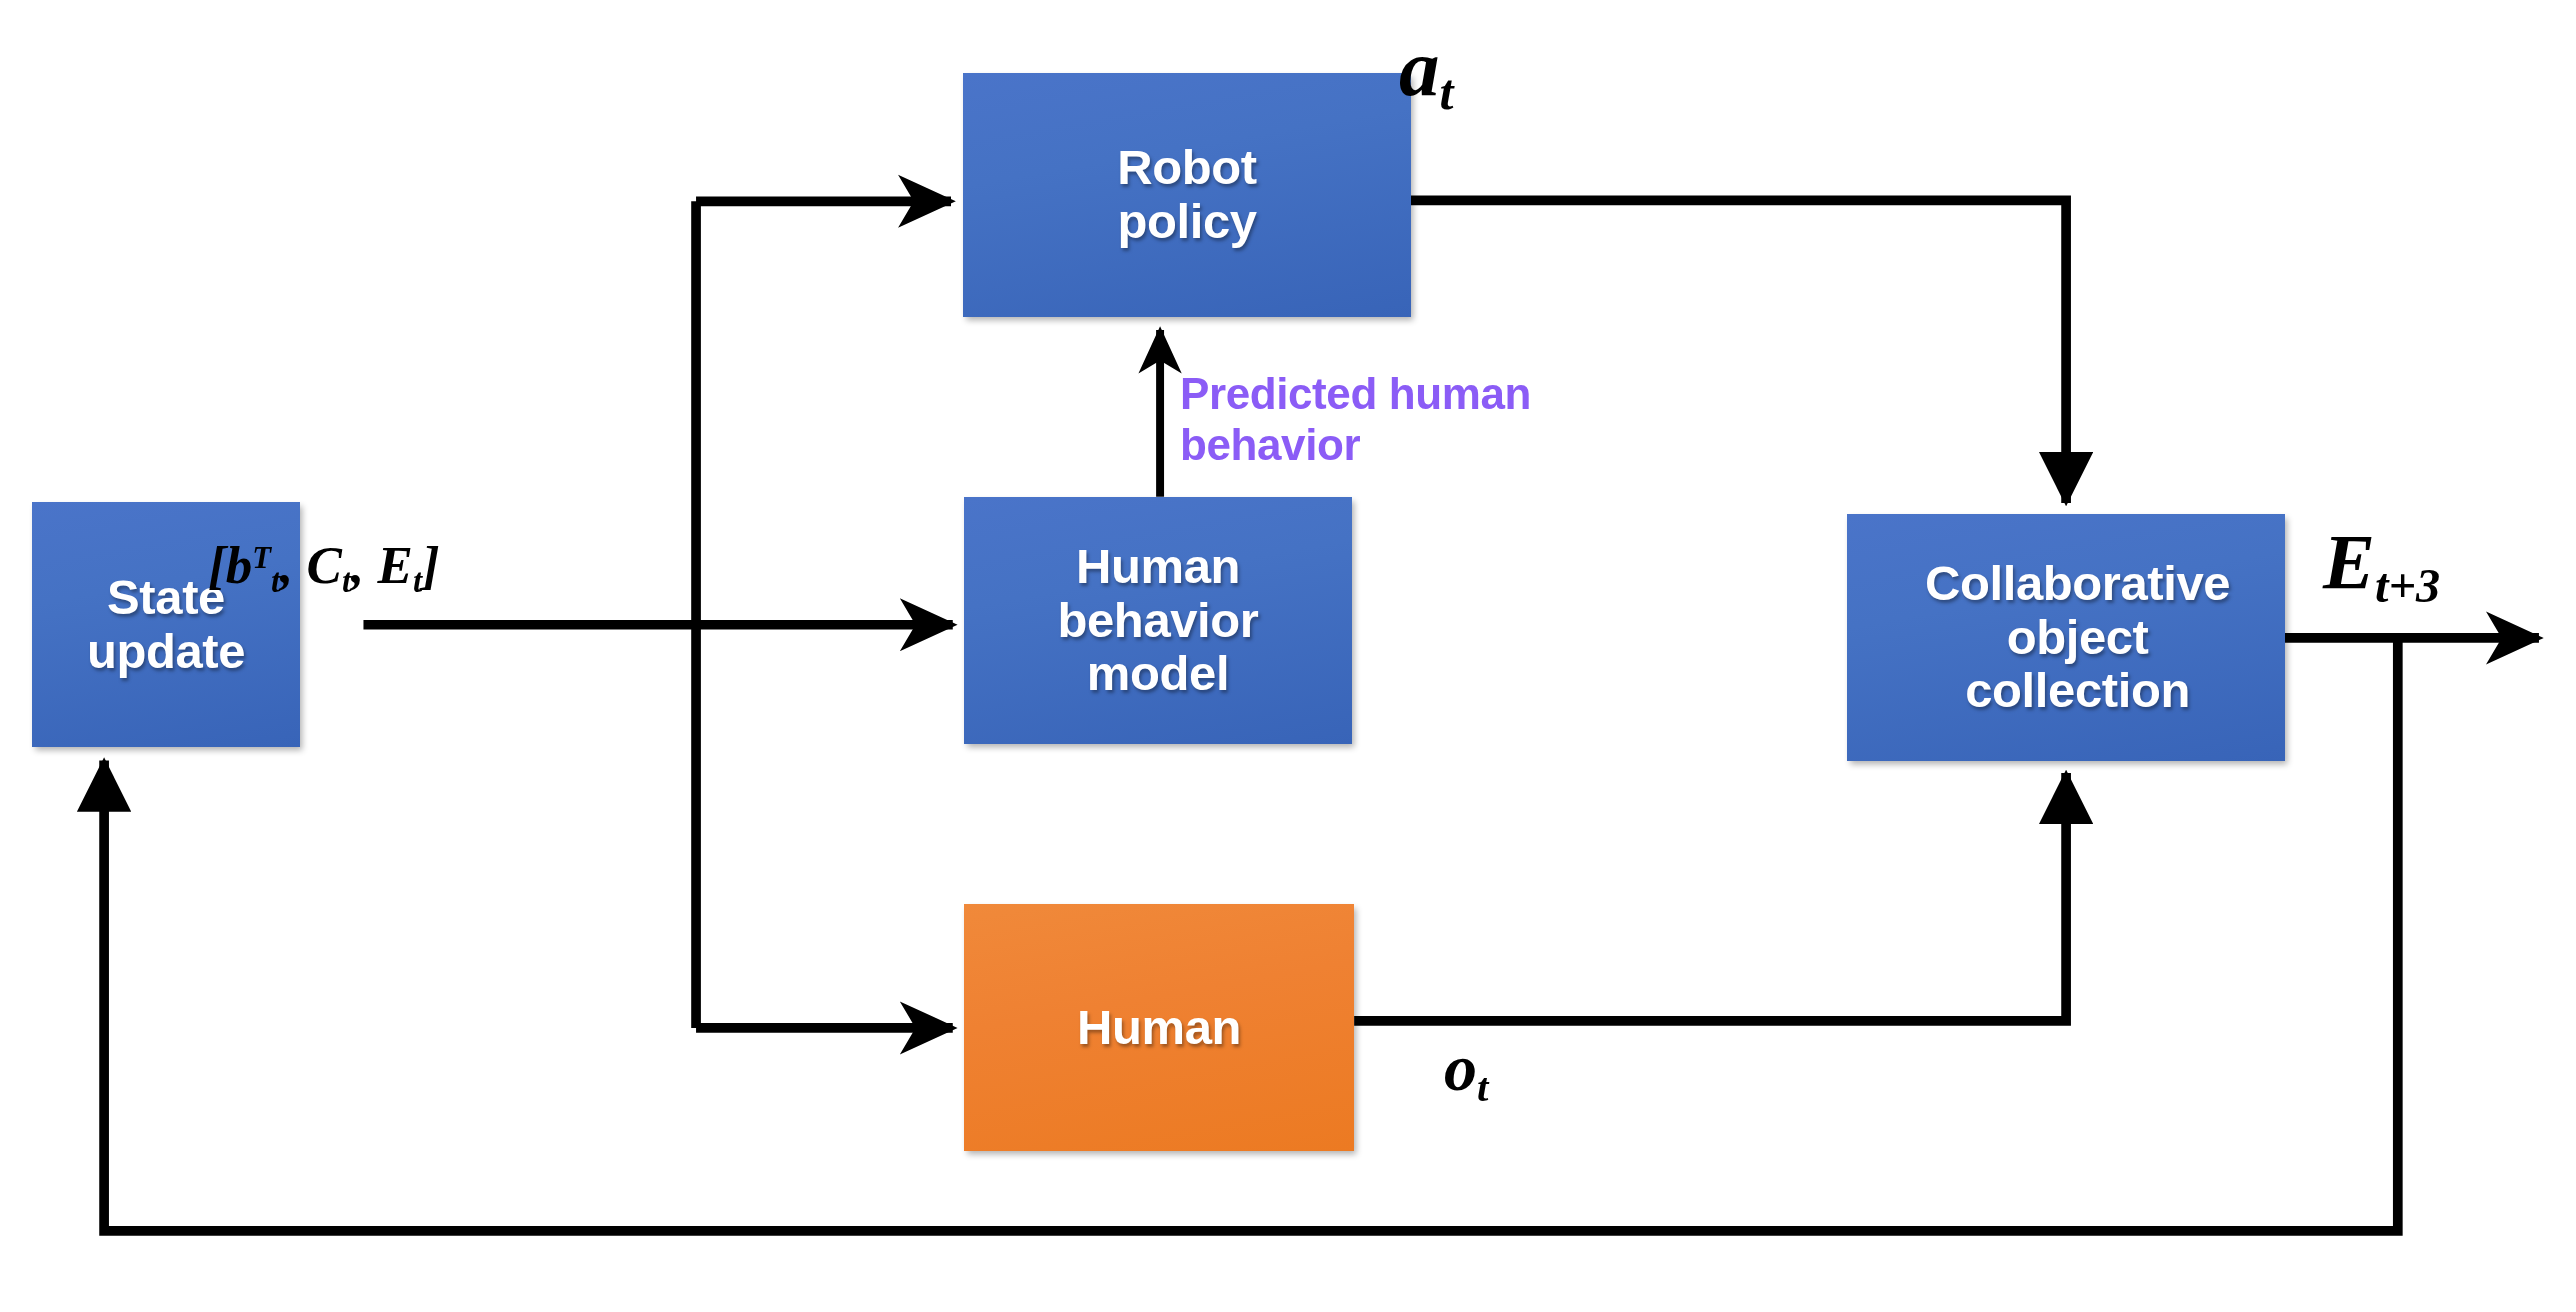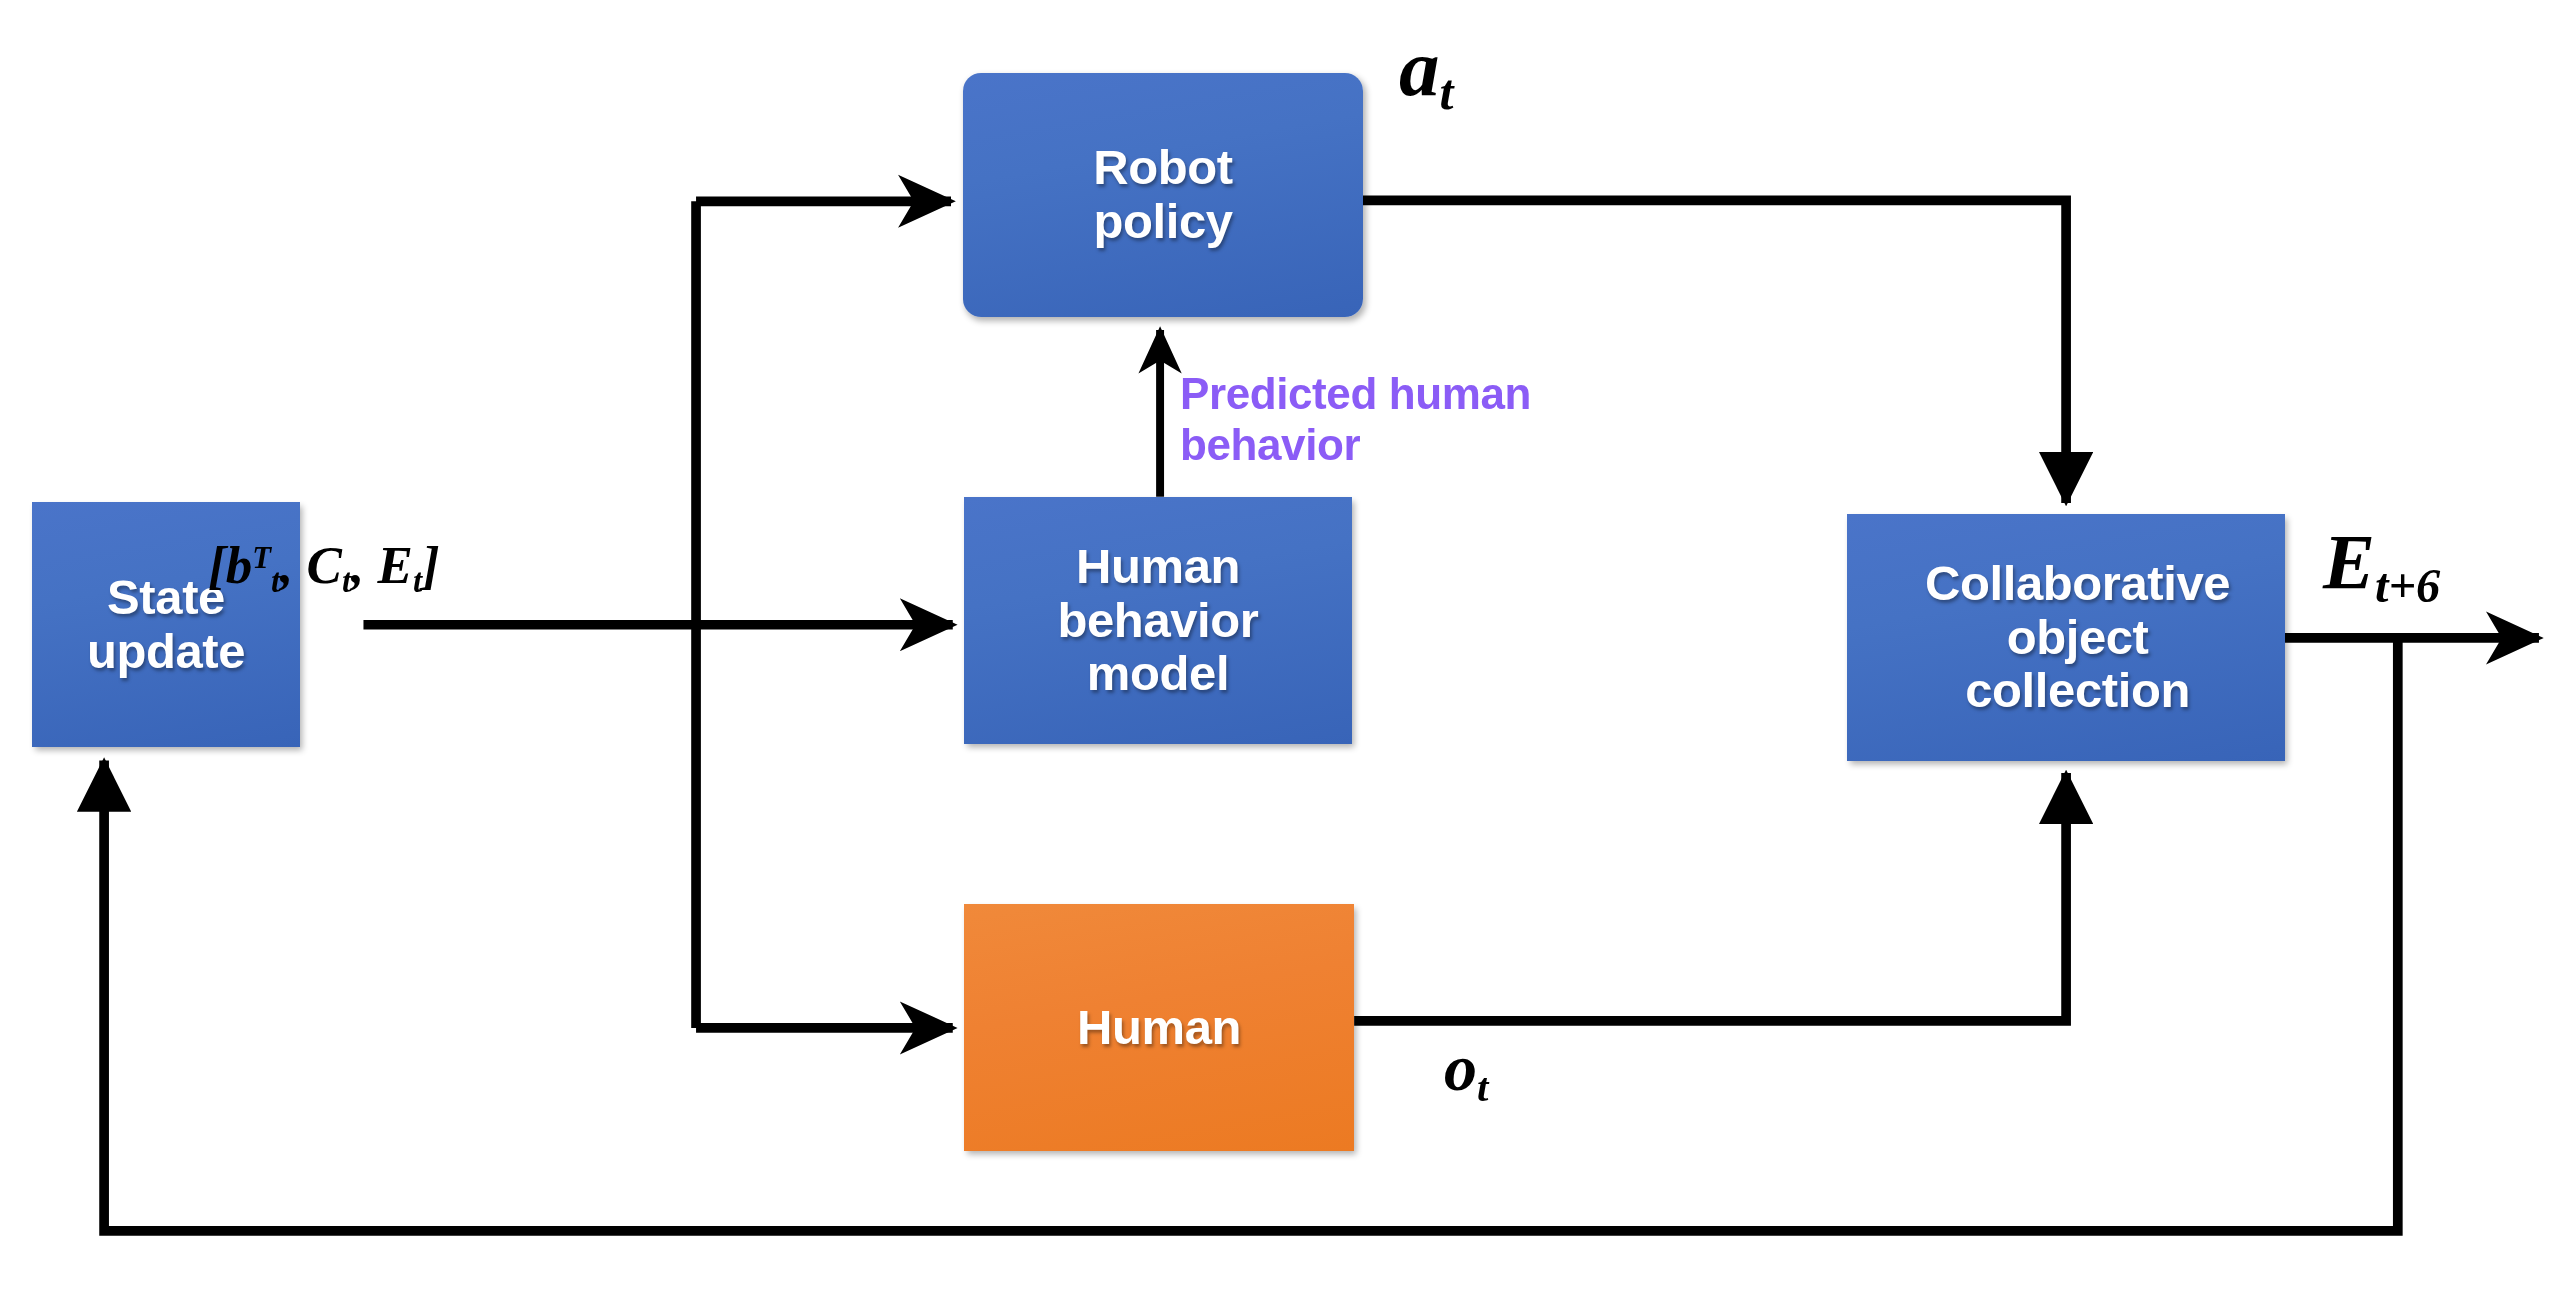--- a/index.html
+++ b/index.html
@@ -35,21 +35,21 @@
     padding:3.5px 8.8px;
   }
   .node.blue{
     background:linear-gradient(170deg,#4a74c9 0%,#4572c4 35%,#3864b8 100%);
   }
   .node.orange{
     background:linear-gradient(170deg,#f0893a 0%,#ef8132 40%,#ec7a22 100%);
   }
   
   #node-state-update{left:32px;top:502px;width:268px;height:245px;}
-  #node-robot-policy{left:963px;top:73px;width:400px;height:244px;border-radius:18px;}
+  #node-robot-policy{left:963px;top:73px;width:448px;height:244px;}
   #node-human-behavior-model{left:964px;top:497px;width:388px;height:247px;}
   #node-human{left:964px;top:904px;width:390px;height:247px;}
   #node-collaborative-object-collection{left:1847px;top:514px;width:438px;height:247px;padding-left:32px;}
 
   .math{
     position:absolute;
     font-family:"Liberation Serif", serif;
     font-style:italic;
     font-weight:bold;
     color:#000000;
@@ -161,19 +161,19 @@
 object
 collection</span>
   </div>
 
   <div class="math" id="label-state-vector"><span>[</span><span>b</span><sup>T</sup><sub>t</sub><span>, </span><span>C</span><sub>t</sub><span>, </span><span>E</span><sub>t</sub><span>]</span></div>
 
   <div class="math" id="label-action"><span>a</span><sub>t</sub></div>
 
   <div class="math" id="label-observation"><span>o</span><sub>t</sub></div>
 
-  <div class="math" id="label-next-env"><span>E</span><sub>t+6</sub></div>
+  <div class="math" id="label-next-env"><span>E</span><sub>t+3</sub></div>
 
   <div class="plain-label" id="label-predicted-human-behavior">Predicted human
 behavior</div>
 
 </div>
 
 
 </body></html>

